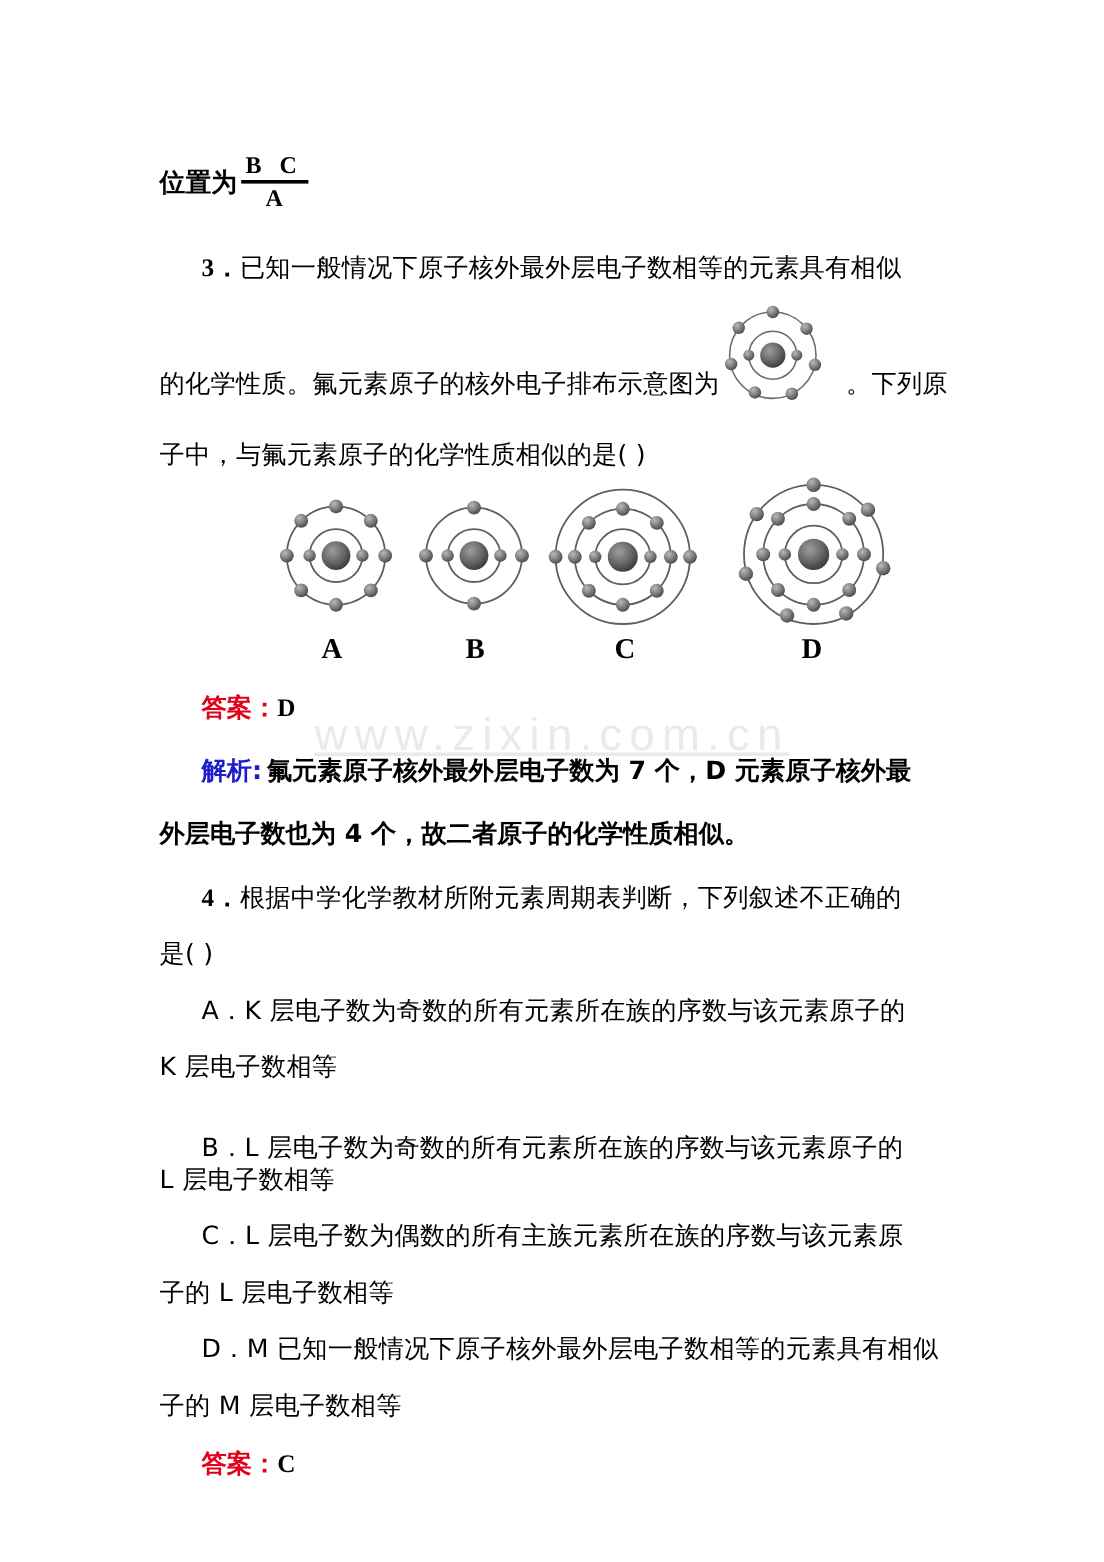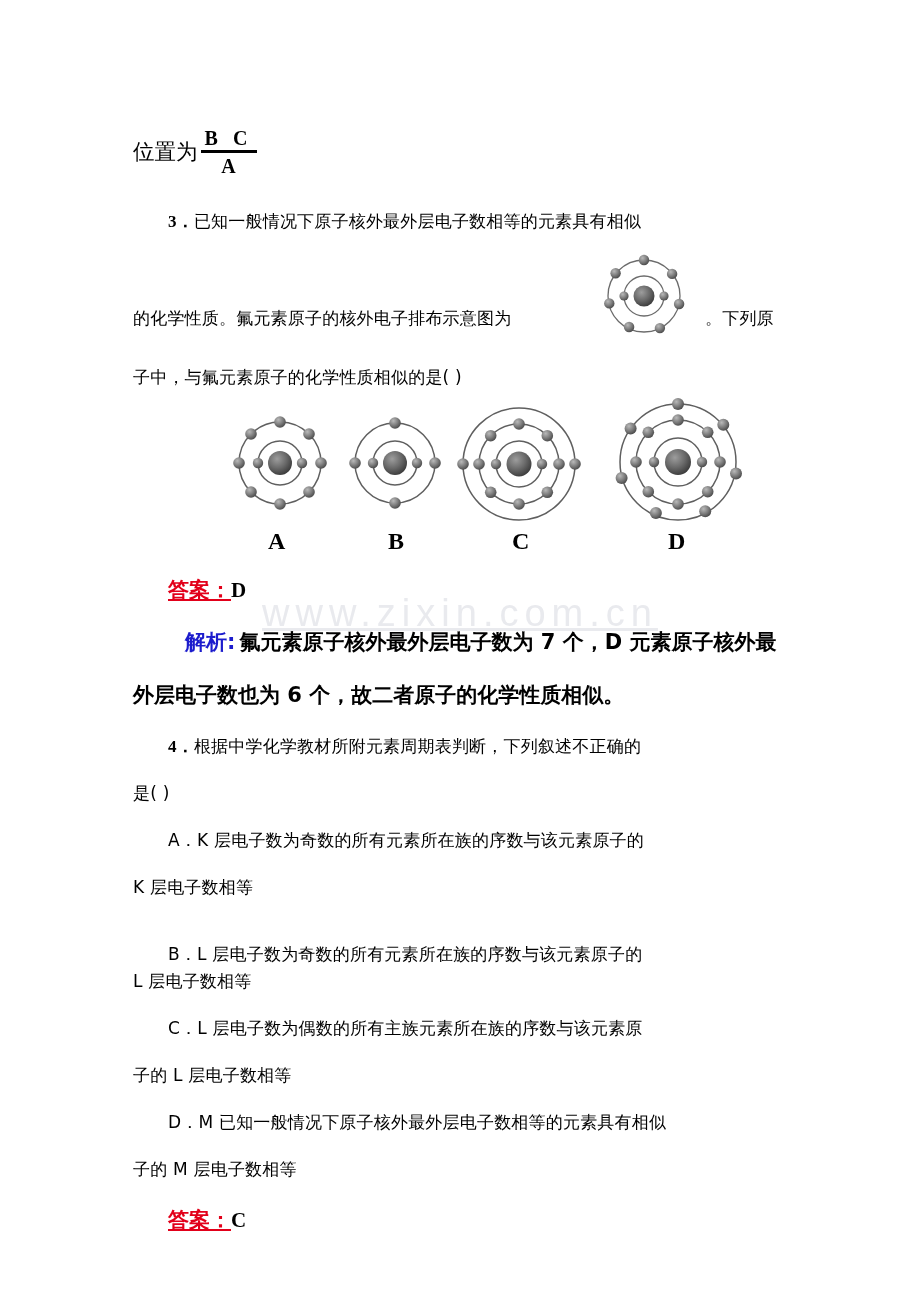--- a/index.html
+++ b/index.html
@@ -43,37 +43,37 @@
     z-index: 2;
   }
   .line {
     position: absolute;
     white-space: nowrap;
     font-size: 21.5px;
     line-height: 1;
   }
   .cn {
     font-family: "DejaVu Sans", "Liberation Sans", sans-serif;
-    font-weight: normal;
+    font-weight: bold;
   }
   .body-line {
     font-family: "DejaVu Sans", "Liberation Sans", sans-serif;
-    font-size: 17px;
+    font-size: 21px;
     font-weight: 500;
     letter-spacing: 0.2px;
   }
   .lat {
     font-family: "Liberation Serif", "DejaVu Serif", serif;
     font-weight: bold;
   }
   .num {
     font-family: "Liberation Serif", "DejaVu Serif", serif;
     font-weight: bold;
   }
-  .red   { color: #e2001a; text-decoration: underline; }
+  .red   { color: #e2001a; }
   .blue  { color: #1c1ccd; }
 
   
   .frac {
     display: inline-block;
     vertical-align: middle;
     text-align: center;
     position: relative;
     top: -2px;
     width: 62px;
@@ -263,24 +263,24 @@
         <circle cx="9.6" cy="82.1" r="6.0" fill="url(#eG)"></circle>
         <circle cx="18.6" cy="32.4" r="6.0" fill="url(#eG)"></circle>
       </svg>
     </div>
     <div class="atom-label" style="left:668px; top:528px;">D</div>
 
     <div class="line" style="left:168px; top:580px;">
       <span class="bold-ans red">答案：</span><span class="lat" style="font-size:21px;">D</span>
     </div>
 
-    <div class="line" style="left:168px; top:632px;margin-left:17px;">
+    <div class="line" style="left:168px; top:632px;">
       <span class="bold-ans blue">解析:</span><span class="bold-ans" style="margin-left:4px;">氟元素原子核外最外层电子数为 7 个，D 元素原子核外最</span>
     </div>
-    <div class="line bold-ans" style="left:133px; top:685px;">外层电子数也为 6 个，故二者原子的化学性质相似。</div>
+    <div class="line bold-ans" style="left:133px; top:685px;">外层电子数也为 4 个，故二者原子的化学性质相似。</div>
 
     <div class="line body-line" style="left:168px; top:738px;">
       <span class="num">4．</span><span>根据中学化学教材所附元素周期表判断，下列叙述不正确的</span>
     </div>
     <div class="line body-line" style="left:133px; top:785px;">是(       )</div>
 
     <div class="line body-line" style="left:168px; top:832px;">A．K 层电子数为奇数的所有元素所在族的序数与该元素原子的</div>
     <div class="line body-line" style="left:133px; top:879px;">K 层电子数相等</div>
 
     <div class="line body-line" style="left:168px; top:946px;">B．L 层电子数为奇数的所有元素所在族的序数与该元素原子的</div>

